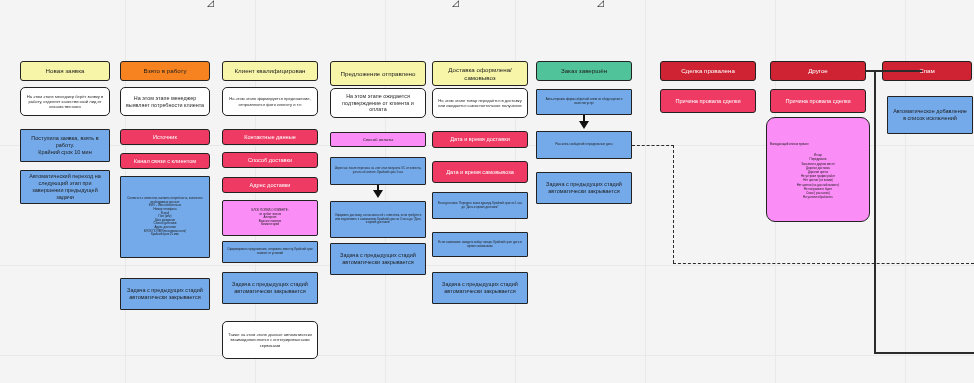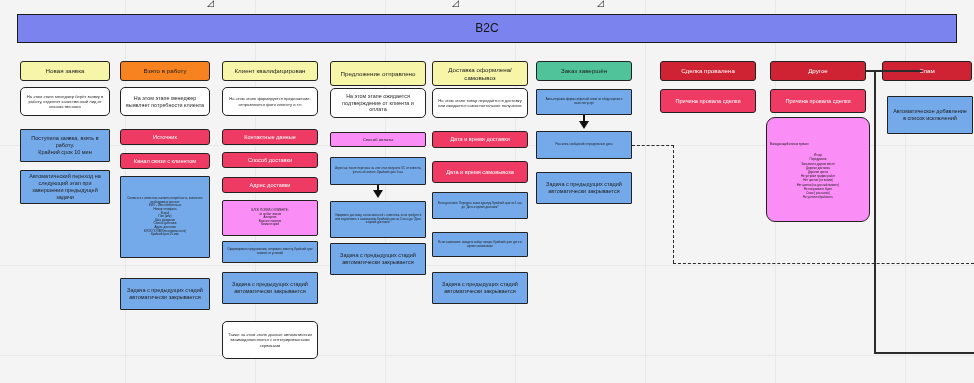--- a/index.html
+++ b/index.html
@@ -94,23 +94,20 @@
   <div class="gridv" style="left:775px"></div>
   <div class="gridv" style="left:905px"></div>
   <div class="gridh" style="top:145px"></div>
   <div class="gridh" style="top:265px"></div>
   <div class="gridh" style="top:355px"></div>
 
   <div class="tickmark" style="left:207px; top:-1px;">◿</div>
   <div class="tickmark" style="left:452px; top:-1px;">◿</div>
   <div class="tickmark" style="left:597px; top:-1px;">◿</div>
 
-  <div class="node banner" style="left:17px; top:14px; width:940px; height:29px;">
-    <span>B2C</span>
-  </div>
 
   <div class="node stage-yellow" style="left:20px; top:61px; width:90px; height:20px;">
     <span>Новая заявка</span>
   </div>
   <div class="node desc" style="left:20px; top:87px; width:90px; height:29px;">
     <span>На этом этапе менеджер берёт заявку в работу, отделяет качественный лид от некачественного</span>
   </div>
   <div class="node blue multiline" style="left:20px; top:129px; width:90px; height:33px;">
     <span>Поступила заявка, взять в работу.
 Крайний срок 10 мин</span>

